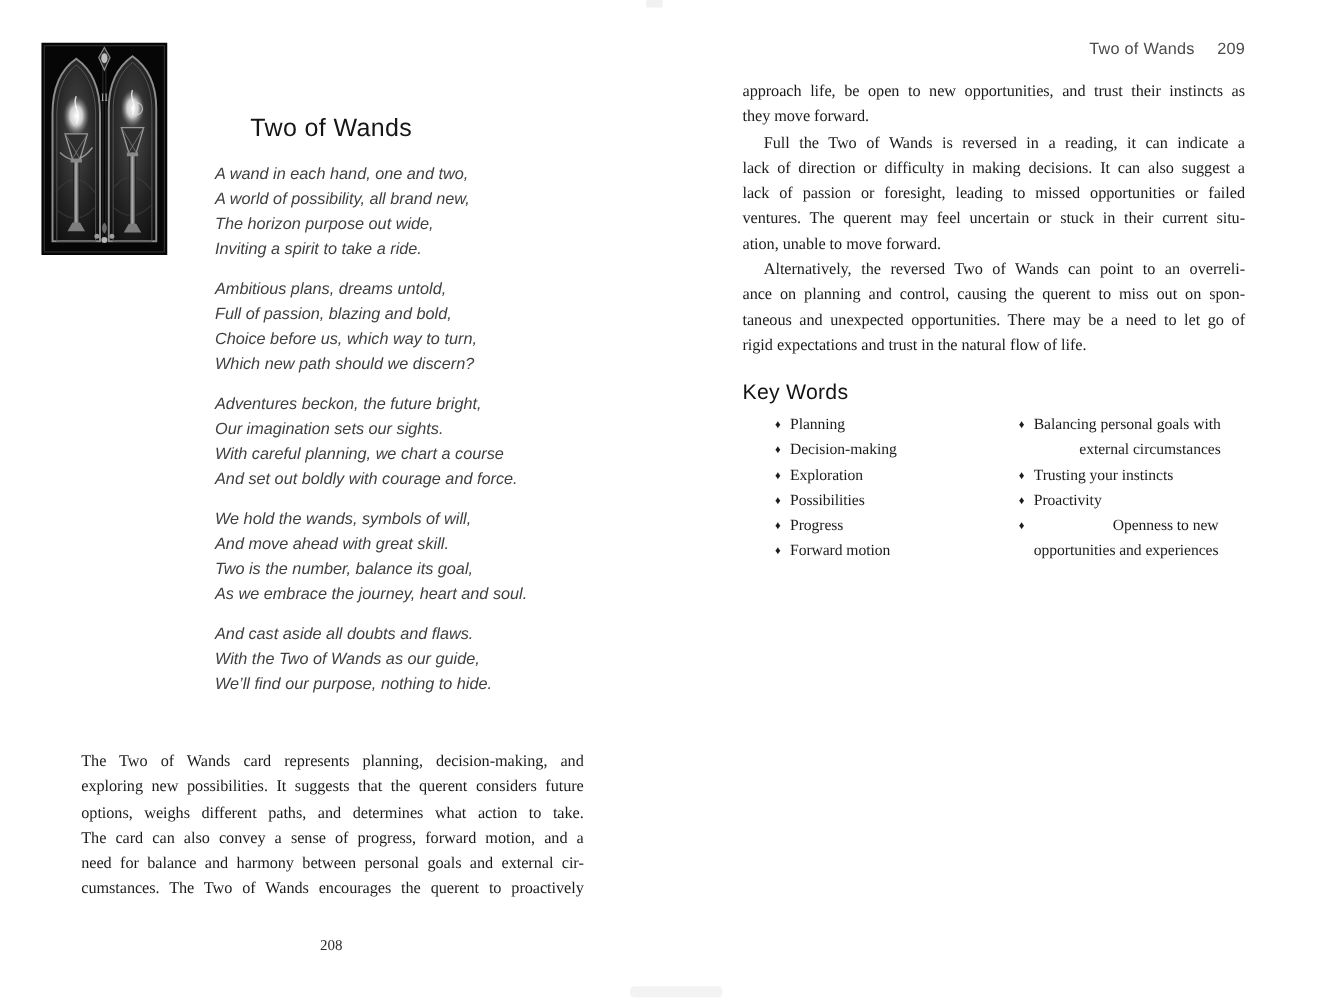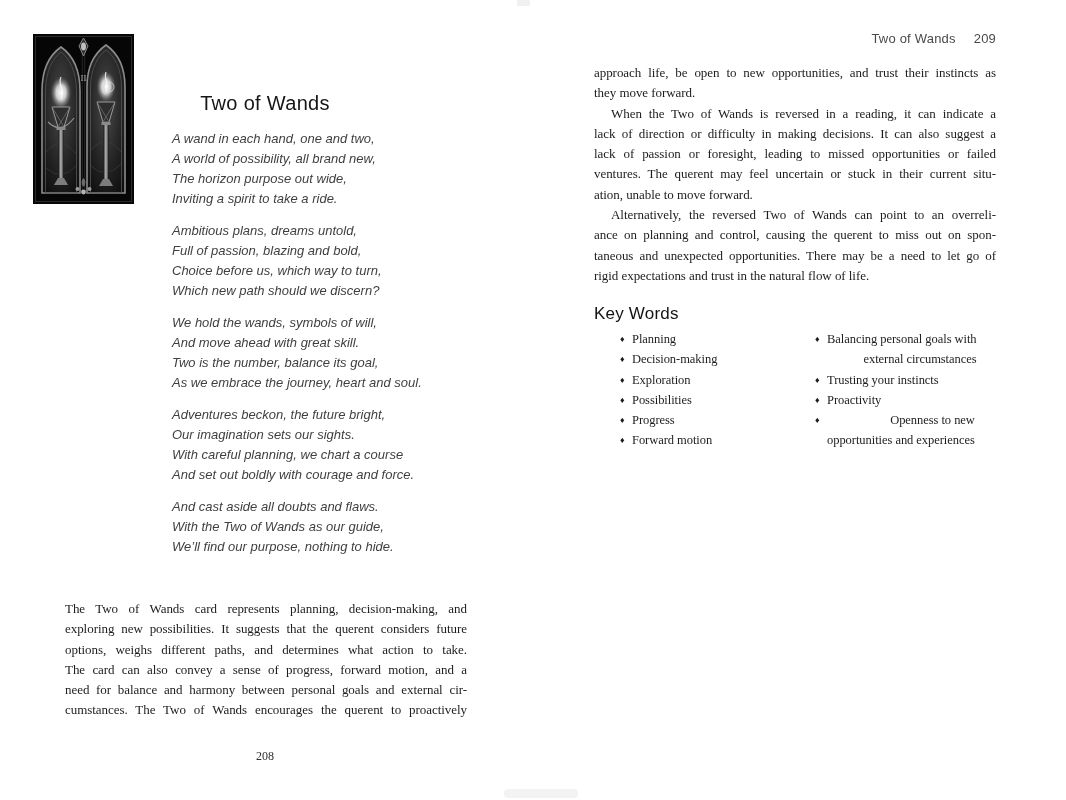--- a/index.html
+++ b/index.html
@@ -133,30 +133,30 @@
           <div class="line">The horizon purpose out wide,</div>
           <div class="line">Inviting a spirit to take a ride.</div>
         </div>
       <div class="stanza">
           <div class="line">Ambitious plans, dreams untold,</div>
           <div class="line">Full of passion, blazing and bold,</div>
           <div class="line">Choice before us, which way to turn,</div>
           <div class="line">Which new path should we discern?</div>
         </div>
       <div class="stanza">
+          <div class="line">Adventures beckon, the future bright,</div>
+          <div class="line">Our imagination sets our sights.</div>
+          <div class="line">With careful planning, we chart a course</div>
+          <div class="line">And set out boldly with courage and force.</div>
+        </div>
+      <div class="stanza">
           <div class="line">We hold the wands, symbols of will,</div>
           <div class="line">And move ahead with great skill.</div>
           <div class="line">Two is the number, balance its goal,</div>
           <div class="line">As we embrace the journey, heart and soul.</div>
-        </div>
-      <div class="stanza">
-          <div class="line">Adventures beckon, the future bright,</div>
-          <div class="line">Our imagination sets our sights.</div>
-          <div class="line">With careful planning, we chart a course</div>
-          <div class="line">And set out boldly with courage and force.</div>
         </div>
       <div class="stanza">
           <div class="line">And cast aside all doubts and flaws.</div>
           <div class="line">With the Two of Wands as our guide,</div>
           <div class="line">We’ll find our purpose, nothing to hide.</div>
         </div>
     </div>
 
     <div class="desc bodytext para">
         <div class="line">The Two of Wands card represents planning, decision-making, and</div>
@@ -176,21 +176,21 @@
       <span>Two of Wands</span>
       <span>209</span>
     </div>
 
     <div class="rp-body bodytext">
       <div class="para justified short-last">
           <div class="line">approach life, be open to new opportunities, and trust their instincts as</div>
           <div class="line">they move forward.</div>
         </div>
       <div class="para justified short-last indent-first">
-          <div class="line">When the Two of Wands is reversed in a reading, it can indicate a</div>
+          <div class="line">Full the Two of Wands is reversed in a reading, it can indicate a</div>
           <div class="line">lack of direction or difficulty in making decisions. It can also suggest a</div>
           <div class="line">lack of passion or foresight, leading to missed opportunities or failed</div>
           <div class="line">ventures. The querent may feel uncertain or stuck in their current situ-</div>
           <div class="line">ation, unable to move forward.</div>
         </div>
       <div class="para justified short-last indent-first">
           <div class="line">Alternatively, the reversed Two of Wands can point to an overreli-</div>
           <div class="line">ance on planning and control, causing the querent to miss out on spon-</div>
           <div class="line">taneous and unexpected opportunities. There may be a need to let go of</div>
           <div class="line">rigid expectations and trust in the natural flow of life.</div>

